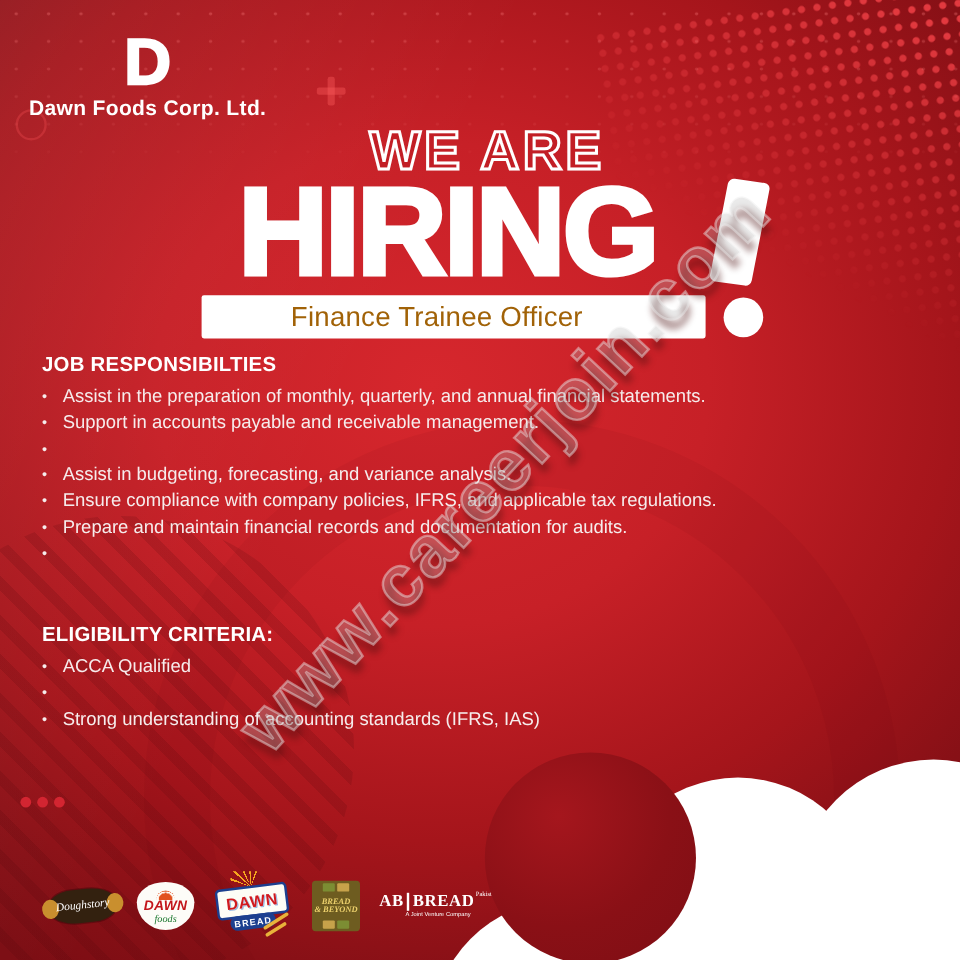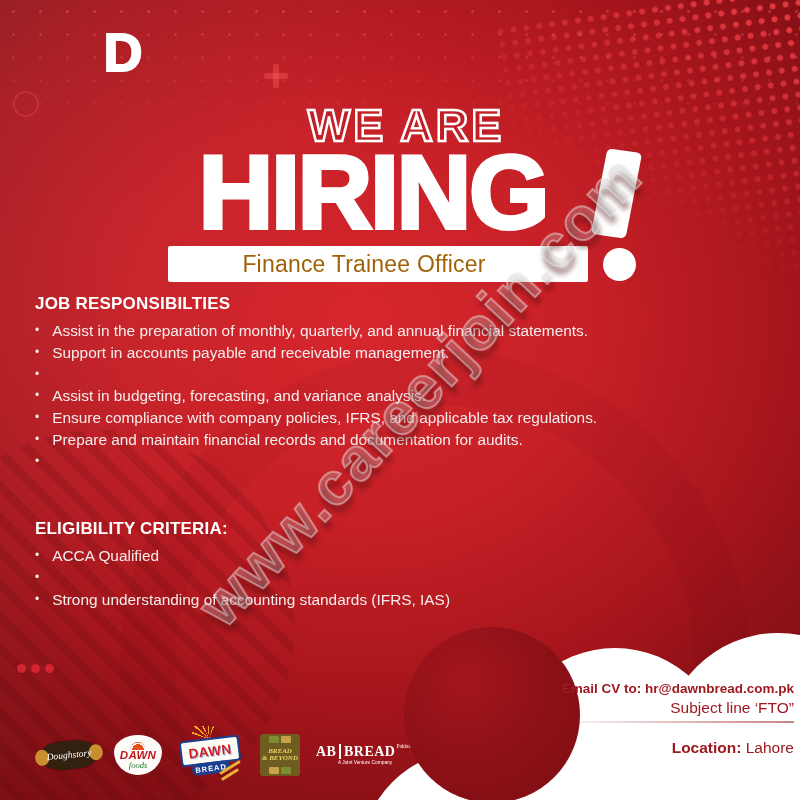--- a/index.html
+++ b/index.html
@@ -145,20 +145,21 @@
   <div class="plus-deco"></div>
   <div class="ring-small"></div>
   <div class="dots-three">
       <span></span>
       <span></span>
       <span></span>
     </div>
 
   <div class="brand">
     <div class="d-mark">D</div>
+    <div class="company">Dawn Foods Corp. Ltd.</div>
   </div>
 
   <div class="kicker">WE ARE</div>
   <div class="title">HIRING</div>
   <div class="excl-bar"></div>
   <div class="excl-dot"></div>
   <div class="banner">
     <span class="banner-text">Finance Trainee Officer</span>
   </div>
 
@@ -214,26 +215,20 @@
   </div>
 
   <div class="cloud">
     <i class="c1"></i>
       <i class="c2"></i>
       <i class="c3"></i>
       <i class="c4"></i>
   </div>
   <div class="blob"></div>
 
-  <div class="contact">
-    <div class="email">Email CV to: hr@dawnbread.com.pk</div>
-    <div class="subject">Subject line ‘FTO”</div>
-    <div class="divider"></div>
-    <div class="location"><b>Location:</b><span> Lahore</span></div>
-  </div>
 
   <div class="logos">
     <div class="logo-doughstory">
       <span class="script">Doughstory</span>
     </div>
     <div class="logo-dawnfoods">
       <span class="sun"></span>
       <span class="t1">DAWN</span>
       <span class="t2">foods</span>
     </div>

